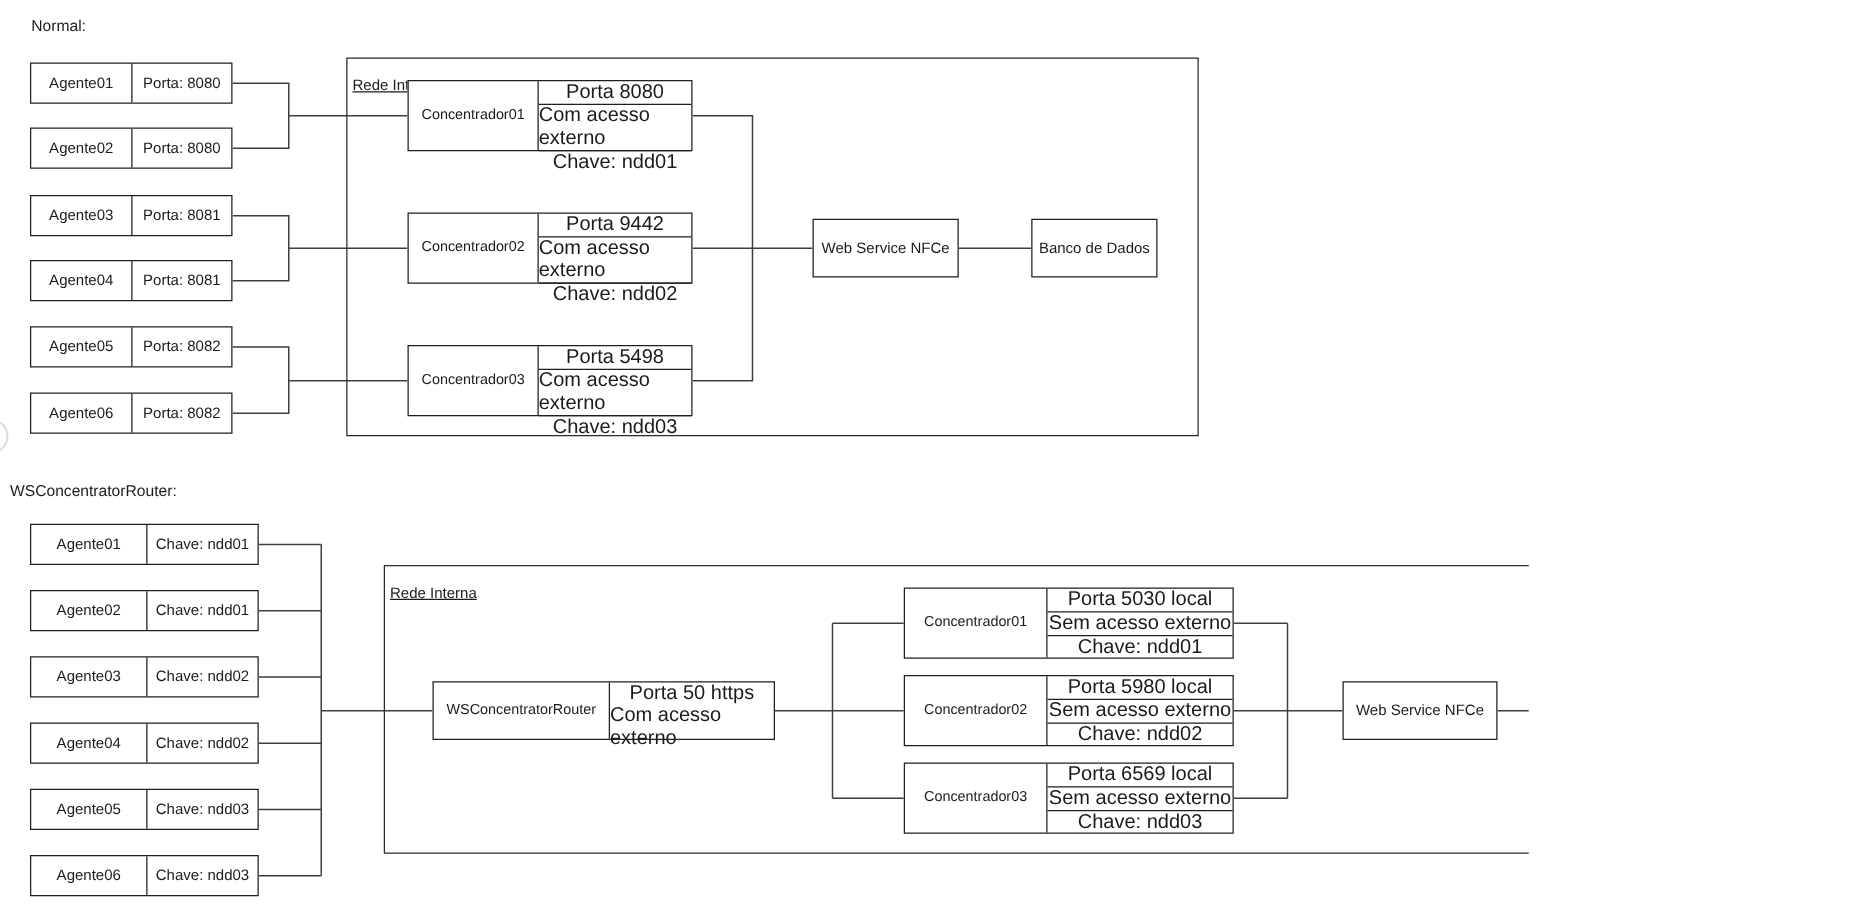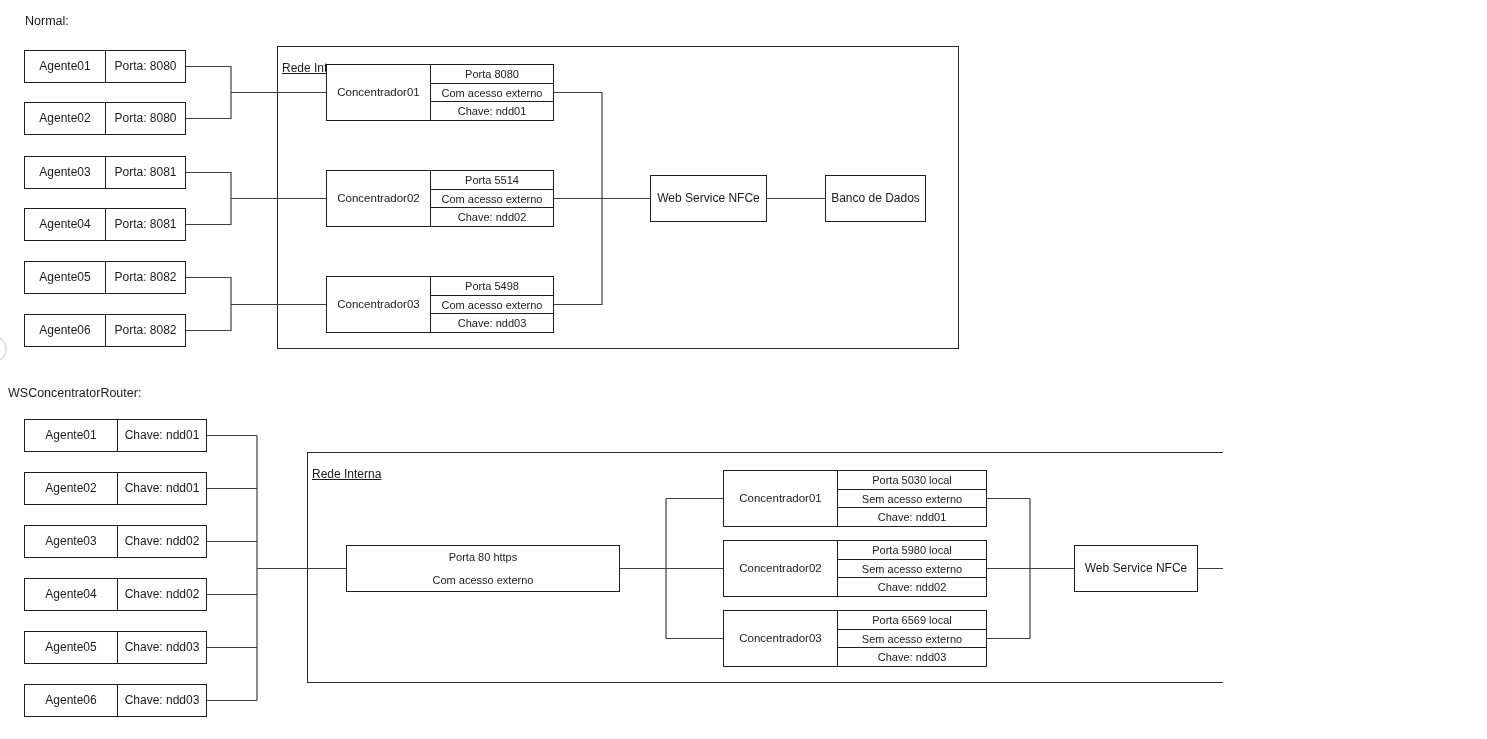--- a/index.html
+++ b/index.html
@@ -7,21 +7,21 @@
   body { font-family:"Liberation Sans", sans-serif; color:#1b1b1b; }
   .canvas { position:relative; width:1223px; height:739px; background:#ffffff; overflow:hidden; }
   .connectors { position:absolute; left:0; top:0; width:1487px; height:739px; }
   .section-label { position:absolute; font-size:12.5px; }
   .container { position:absolute; border:1px solid #2b2b2b; background:transparent; }
   .container-label { position:absolute; left:4px; top:14px; font-size:12px;text-decoration:underline; }
   .node { position:absolute; display:flex; border:1.5px solid #1f1f1f; background:#ffffff; font-size:12px; }
   .cell { display:flex; align-items:center; justify-content:center; text-align:center; line-height:1.15; }
   .split { border-right:1px solid #1f1f1f; }
   .rows { flex:1; display:flex; flex-direction:column; }
-  .row { flex:1; display:flex; align-items:center; justify-content:center; font-size:11px; border-bottom:1px solid #1f1f1f; }
+  .row { flex:1; display:flex; align-items:center; justify-content:center; font-size:16px; border-bottom:1px solid #1f1f1f; }
   .row:last-child { border-bottom:none; }
   .rows-plain .row { border-bottom:none; }
   .simple { align-items:center; justify-content:center; border-width:1px; }
 </style>
 </head>
 <body>
 
 <div class="canvas">
 
   <svg class="connectors" viewBox="0 0 1487 739">
@@ -73,21 +73,21 @@
     <div class="cell split" style="width:104px;font-size:11.5px">Concentrador01</div>
     <div class="rows">
       <div class="row">Porta 8080</div>
       <div class="row">Com acesso externo</div>
       <div class="row">Chave: ndd01</div>
     </div>
   </div>
   <div class="node" style="left:326px;top:170px;width:228px;height:57px">
     <div class="cell split" style="width:104px;font-size:11.5px">Concentrador02</div>
     <div class="rows">
-      <div class="row">Porta 5514</div>
+      <div class="row">Porta 9442</div>
       <div class="row">Com acesso externo</div>
       <div class="row">Chave: ndd02</div>
     </div>
   </div>
   <div class="node" style="left:326px;top:276px;width:228px;height:57px">
     <div class="cell split" style="width:104px;font-size:11.5px">Concentrador03</div>
     <div class="rows">
       <div class="row">Porta 5498</div>
       <div class="row">Com acesso externo</div>
       <div class="row">Chave: ndd03</div>
@@ -126,22 +126,23 @@
   <div class="node" style="left:24px;top:684px;width:183px;height:33px">
     <div class="cell split" style="width:93px">Agente06</div>
     <div class="cell" style="flex:1">Chave: ndd03</div>
   </div>
 
   <div class="container" style="left:307px;top:452px;width:1058px;height:231px">
     <div class="container-label">Rede Interna</div>
   </div>
 
   <div class="node" style="left:346px;top:545px;width:274px;height:47px">
+    <div class="cell split" style="width:141px;font-size:11.5px">WSConcentratorRouter</div>
     <div class="rows rows-plain">
-      <div class="row">Porta 80 https</div>
+      <div class="row">Porta 50 https</div>
       <div class="row">Com acesso externo</div>
     </div>
   </div>
 
   <div class="node" style="left:723px;top:470px;width:264px;height:57px">
     <div class="cell split" style="width:114px;font-size:11.5px">Concentrador01</div>
     <div class="rows">
       <div class="row">Porta 5030 local</div>
       <div class="row">Sem acesso externo</div>
       <div class="row">Chave: ndd01</div>

